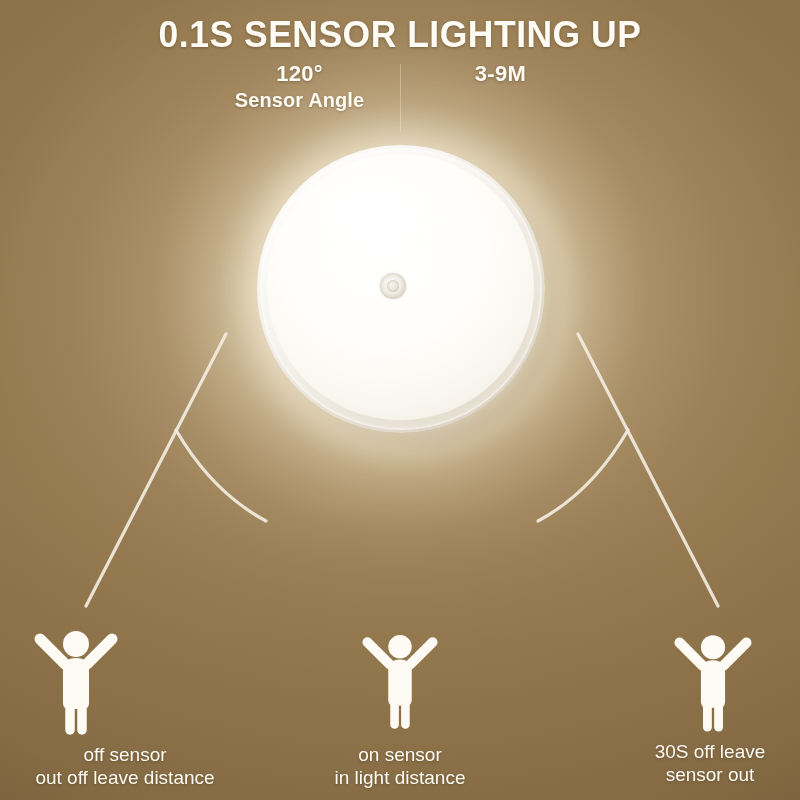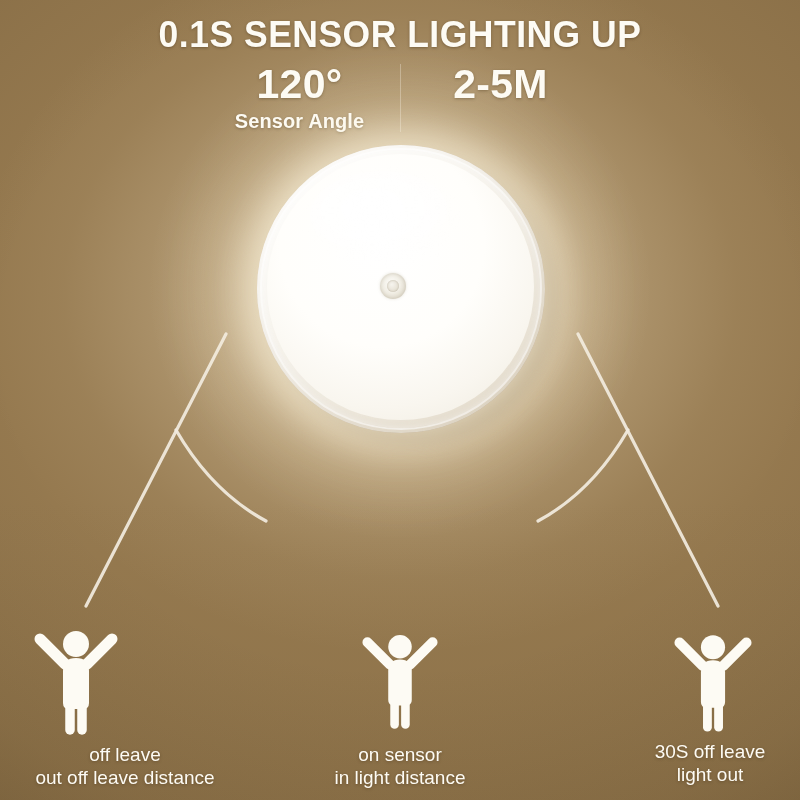--- a/index.html
+++ b/index.html
@@ -85,21 +85,21 @@
     justify-content: center;
     align-items: flex-start;
   }
   .spec-col {
     width: 200px;
     text-align: center;
     color: #fdfbf4;
     text-shadow: 0 1px 3px rgba(70,52,26,0.40);
   }
   .spec-value {
-    font-size: 41px;
+    font-size: 22px;
     font-weight: bold;
     line-height: 1.12;
     letter-spacing: 0.3px;
   }
   .spec-label {
     font-size: 20px;
     font-weight: bold;
     line-height: 1.3;
     letter-spacing: 0.1px;
   }
@@ -231,21 +231,21 @@
 
   <div class="title">0.1S SENSOR LIGHTING UP</div>
 
   <div class="specs">
     <div class="spec-col">
       <div class="spec-value">120°</div>
       <div class="spec-label">Sensor Angle</div>
     </div>
     <div class="spec-divider"></div>
     <div class="spec-col">
-      <div class="spec-value">2-5M</div>
+      <div class="spec-value">3-9M</div>
     </div>
   </div>
 
   <svg class="beams" width="800" height="800" viewBox="0 0 800 800">
 
     <path d="M 226 334 L 86 606" stroke="#f2ece0" stroke-width="3.2" stroke-linecap="round" fill="none" opacity="0.92"></path>
 
     <path d="M 176 430 Q 212 492 266 521" stroke="#f2ece0" stroke-width="3.2" stroke-linecap="round" fill="none" opacity="0.92"></path>
 
     <path d="M 578 334 L 718 606" stroke="#f2ece0" stroke-width="3.2" stroke-linecap="round" fill="none" opacity="0.92"></path>
@@ -284,27 +284,27 @@
   <svg class="person" style="left:674px; top:630px;" width="78" height="107" viewBox="0 0 84 110">
     <circle cx="42" cy="16" r="13" fill="#fdfbf4"></circle>
     <path d="M 42 30 q 13 0 13 13 l 0 32 q 0 6 -6 6 l -14 0 q -6 0 -6 -6 l 0 -32 q 0 -13 13 -13 z" fill="#fdfbf4"></path>
     <path d="M 31 36 L 6 11" stroke="#fdfbf4" stroke-width="11" stroke-linecap="round" fill="none"></path>
     <path d="M 53 36 L 78 11" stroke="#fdfbf4" stroke-width="11" stroke-linecap="round" fill="none"></path>
     <path d="M 36 73 L 36 102" stroke="#fdfbf4" stroke-width="9.5" stroke-linecap="round" fill="none"></path>
     <path d="M 48 73 L 48 102" stroke="#fdfbf4" stroke-width="9.5" stroke-linecap="round" fill="none"></path>
   </svg>
 
   <div class="caption" style="left:0px; top:743px; width:250px;">
-    <div>off leave</div>
+    <div>off sensor</div>
     <div>out off leave distance</div>
   </div>
 
   <div class="caption" style="left:290px; top:743px; width:220px;">
     <div>on sensor</div>
     <div>in light distance</div>
   </div>
 
   <div class="caption" style="left:620px; top:740px; width:180px;">
     <div>30S off leave</div>
-    <div>light out</div>
+    <div>sensor out</div>
   </div>
 
 </div>
 
 </body></html>

